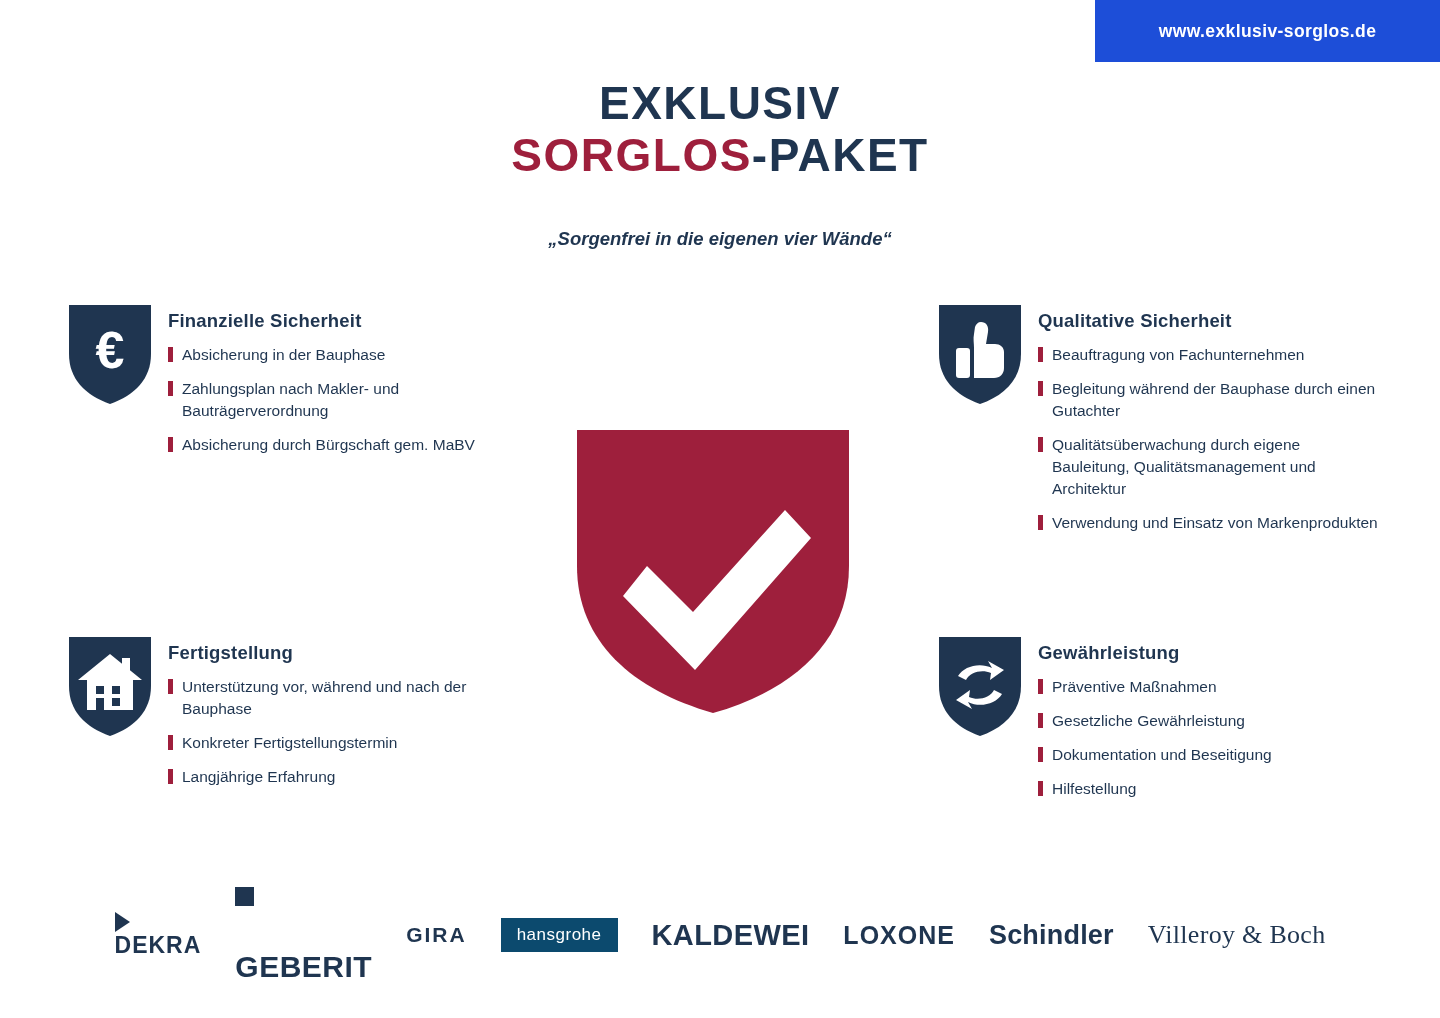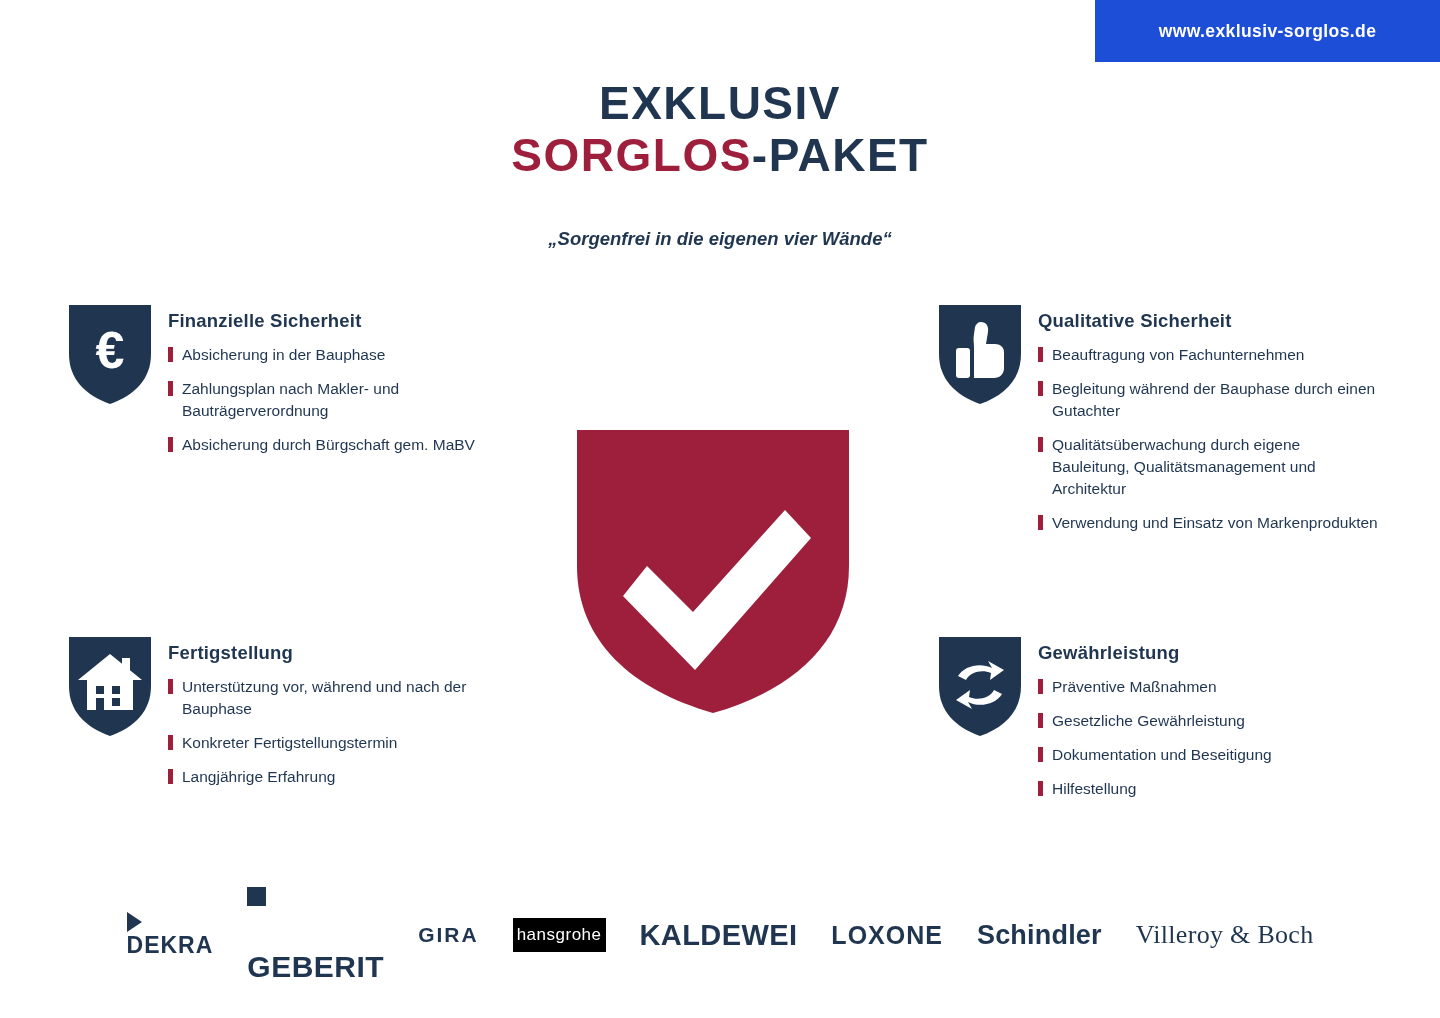--- a/index.html
+++ b/index.html
@@ -162,24 +162,24 @@
     border-top: 10px solid transparent;
     border-bottom: 10px solid transparent;
     margin-right: 8px;
   }
   .logo-geberit { font-size: 30px; font-weight: bold; letter-spacing: 0.5px; gap: 44px; }
   .logo-geberit .sq {
     width: 19px; height: 19px; background: #1f3550; margin-right: 9px;
   }
   .logo-gira { font-size: 21px; font-weight: bold; letter-spacing: 2px; }
   .logo-hansgrohe {
-    background: #000000;
+    background: #0c4a6e;
     color: #ffffff;
     font-size: 17px;
-    padding: 7px 4px;
+    padding: 7px 16px;
     letter-spacing: 0.5px;
   }
   .logo-kaldewei { font-size: 29px; font-weight: bold; letter-spacing: 0.4px; }
   .logo-loxone { font-size: 25px; font-weight: bold; letter-spacing: 1px; }
   .logo-schindler { font-size: 27px; font-weight: bold; letter-spacing: 0.2px; }
   .logo-villeroy { font-family: "Liberation Serif", serif; font-size: 26px; letter-spacing: 0.3px; }
 </style>
 </head>
 <body>
 

